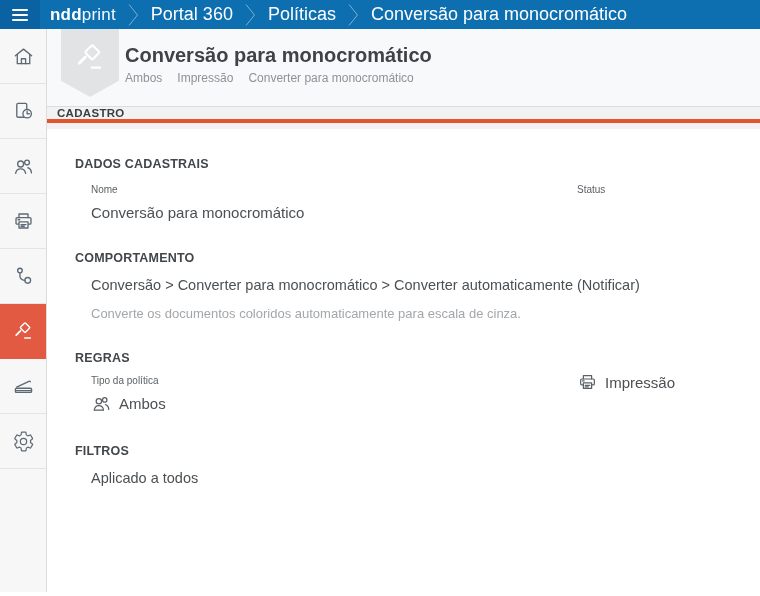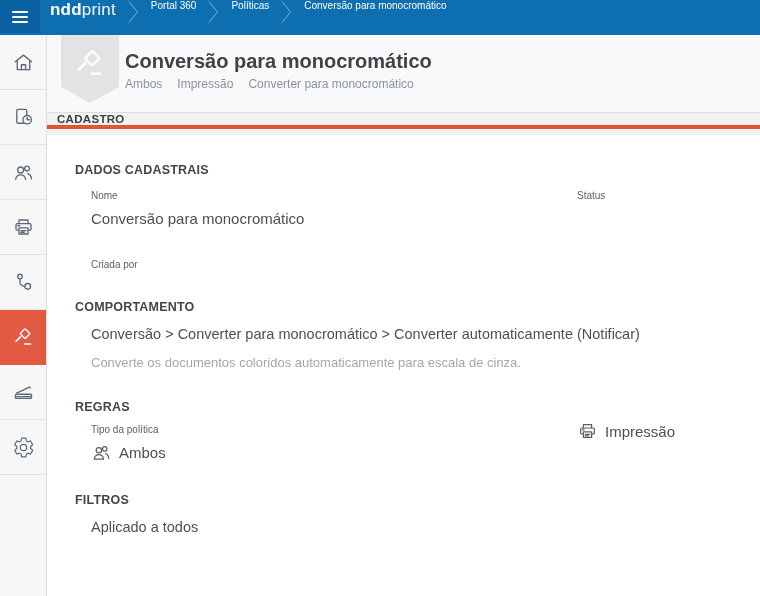--- a/index.html
+++ b/index.html
@@ -4,29 +4,29 @@
 <style>
   * { box-sizing: border-box; }
   html,body { margin:0; padding:0; }
   body {
     width:760px; height:596px; overflow:hidden;
     background:#fff;
     font-family:"Liberation Sans", sans-serif;
     color:#4b5054;
   }
   
-  .topbar { height:35px; background:#0d6eb0; display:flex; align-items:flex-start; color:#fff; }
+  .topbar { height:29px; background:#0d6eb0; display:flex; align-items:center; color:#fff; }
   .hamburger-btn { width:40px; height:33px; background:#0a62a3; display:flex; flex-direction:column;
     justify-content:center; align-items:center; gap:3px; cursor:pointer; flex:0 0 auto; }
   .hamburger-btn span { display:block; width:16px; height:2px; background:#fff; border-radius:1px; }
   .logo { margin-left:10px; font-size:17px; letter-spacing:.2px; white-space:nowrap; }
   .logo .bold { font-weight:700; }
   .logo .light { font-weight:400; opacity:.96; }
   .crumb-sep { margin:0 12px; flex:0 0 auto; display:flex; align-items:center; }
-  .crumb { font-size:10px; color:#fff; white-space:nowrap; cursor:pointer; }
+  .crumb { font-size:18px; color:#fff; white-space:nowrap; cursor:pointer; }
   
   .shell { display:flex; height:563px; }
   .sidebar { width:47px; background:#f7f7f7; border-right:1px solid #dcdcdc; flex:0 0 auto; }
   .side-item { height:55px; display:flex; align-items:center; justify-content:center;
     border-bottom:1px solid #e4e4e4; color:#5d6a76; cursor:pointer; }
   .side-item.active { background:#e25a42; color:#fff; border-bottom-color:#e25a42; }
   .main { flex:1; display:flex; flex-direction:column; min-width:0; }
   
   .page-header { height:77px; background:#f8f9fa; position:relative; }
   .shield { position:absolute; left:14px; top:0; width:58px; height:68px; background:#e2e3e5;
@@ -200,21 +200,20 @@
         <div class="sec-body">
           <div class="grid2">
             <div>
               <div class="f-label">Nome</div>
               <div class="f-value">Conversão para monocromático</div>
             </div>
             <div>
               <div class="f-label">Status</div>
             </div>
           </div>
-          <div class="f-label mt-big">Criada por</div>
         </div>
       </div>
 
       <div class="sec sec-gap">
         <div class="sec-title">COMPORTAMENTO</div>
         <div class="sec-body">
           <div class="path-line">Conversão &gt; Converter para monocromático &gt; Converter automaticamente (Notificar)</div>
           <div class="desc-line">Converte os documentos coloridos automaticamente para escala de cinza.</div>
         </div>
       </div>

